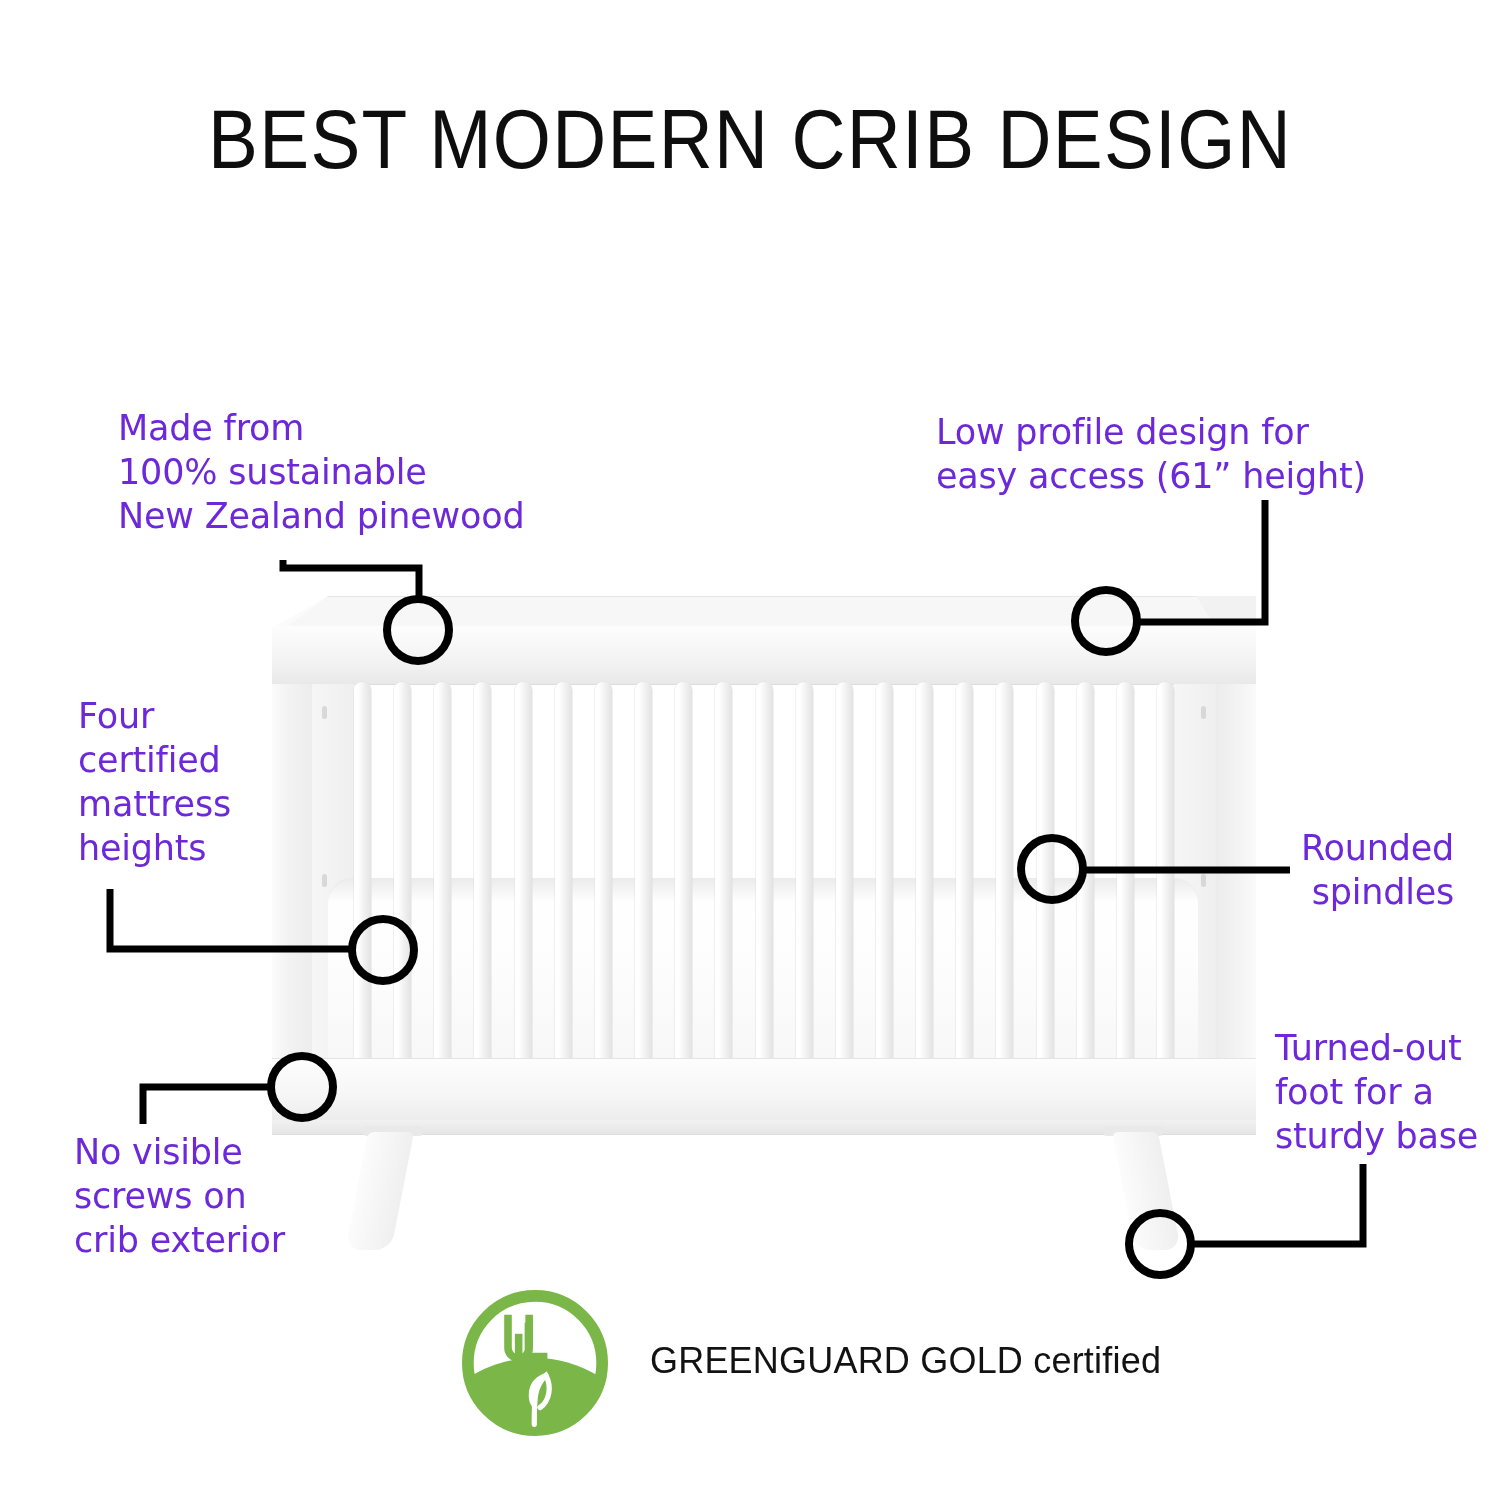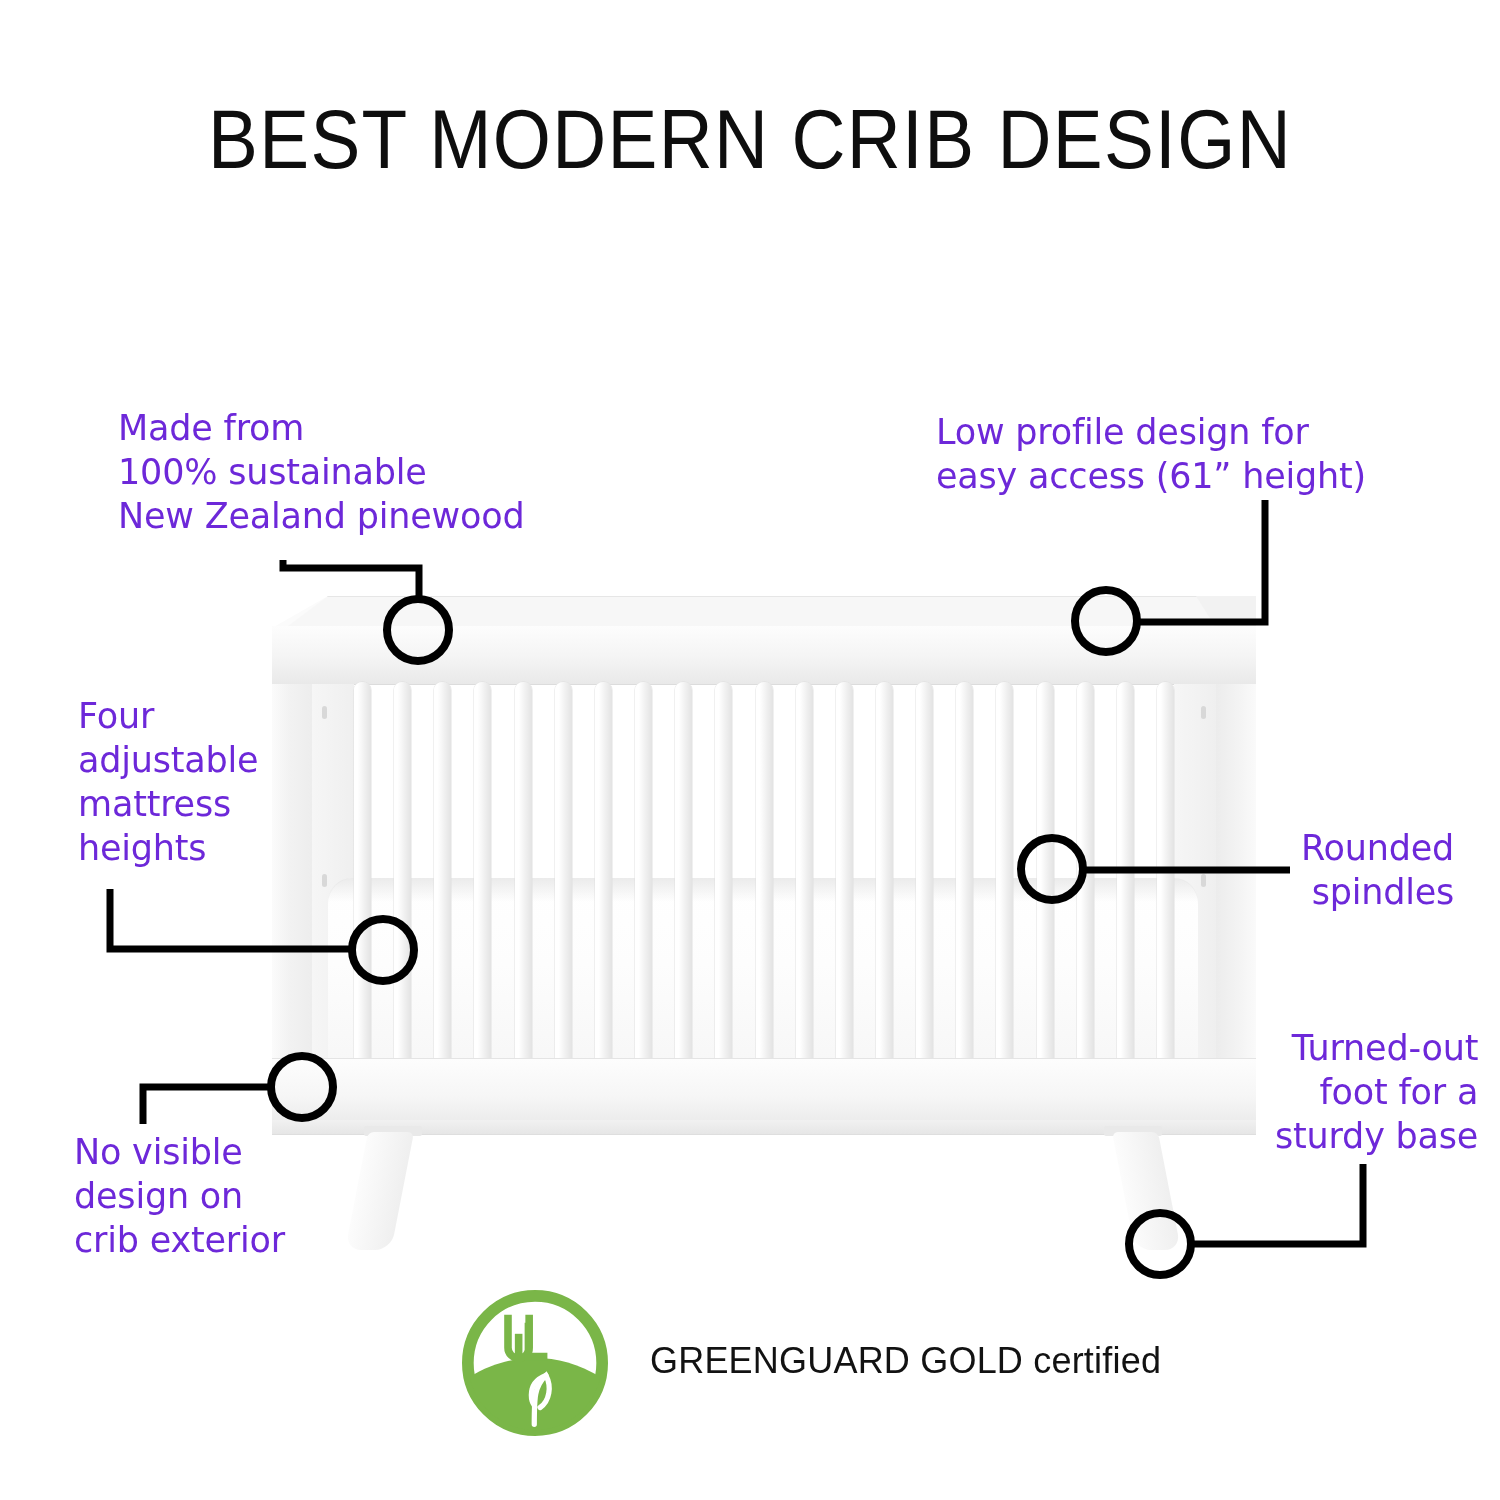--- a/index.html
+++ b/index.html
@@ -36,21 +36,21 @@
     font-weight:400;
     color:#6d28d9;
     letter-spacing:-0.2px;
     white-space:pre-line;
   }
   #txt-pinewood{left:118px;top:406px;}
   #txt-lowprofile{left:936px;top:410px;}
   #txt-mattress{left:78px;top:694px;}
   #txt-screws{left:74px;top:1130px;}
   #txt-spindles{left:1301px;top:826px;text-align:right;}
-  #txt-foot{left:1275px;top:1026px;text-align:right;}
+  #txt-foot{left:1275px;top:1026px;text-align:left;}
 
   
   #leaders{position:absolute;left:0;top:0;width:1500px;height:1500px;pointer-events:none;}
 
   
   #crib{position:absolute;left:272px;top:596px;width:984px;height:560px;}
 
   
   .rail-top-front{
     position:absolute;left:0;top:30px;width:984px;height:58px;
@@ -283,29 +283,29 @@
   </svg>
 
   <div class="callout" id="txt-pinewood">Made from
 100% sustainable
 New Zealand pinewood</div>
 
   <div class="callout" id="txt-lowprofile">Low profile design for
 easy access (61” height)</div>
 
   <div class="callout" id="txt-mattress">Four
-adjustable
+certified
 mattress
 heights</div>
 
   <div class="callout" id="txt-spindles">Rounded
 spindles</div>
 
   <div class="callout" id="txt-screws">No visible
-design on
+screws on
 crib exterior</div>
 
   <div class="callout" id="txt-foot">Turned-out
 foot for a
 sturdy base</div>
 
   <div id="badge">
     <svg id="badge-mark" viewBox="0 0 100 100">
 
       <circle cx="50" cy="50" r="46" fill="none" stroke="#7AB648" stroke-width="8"></circle>

